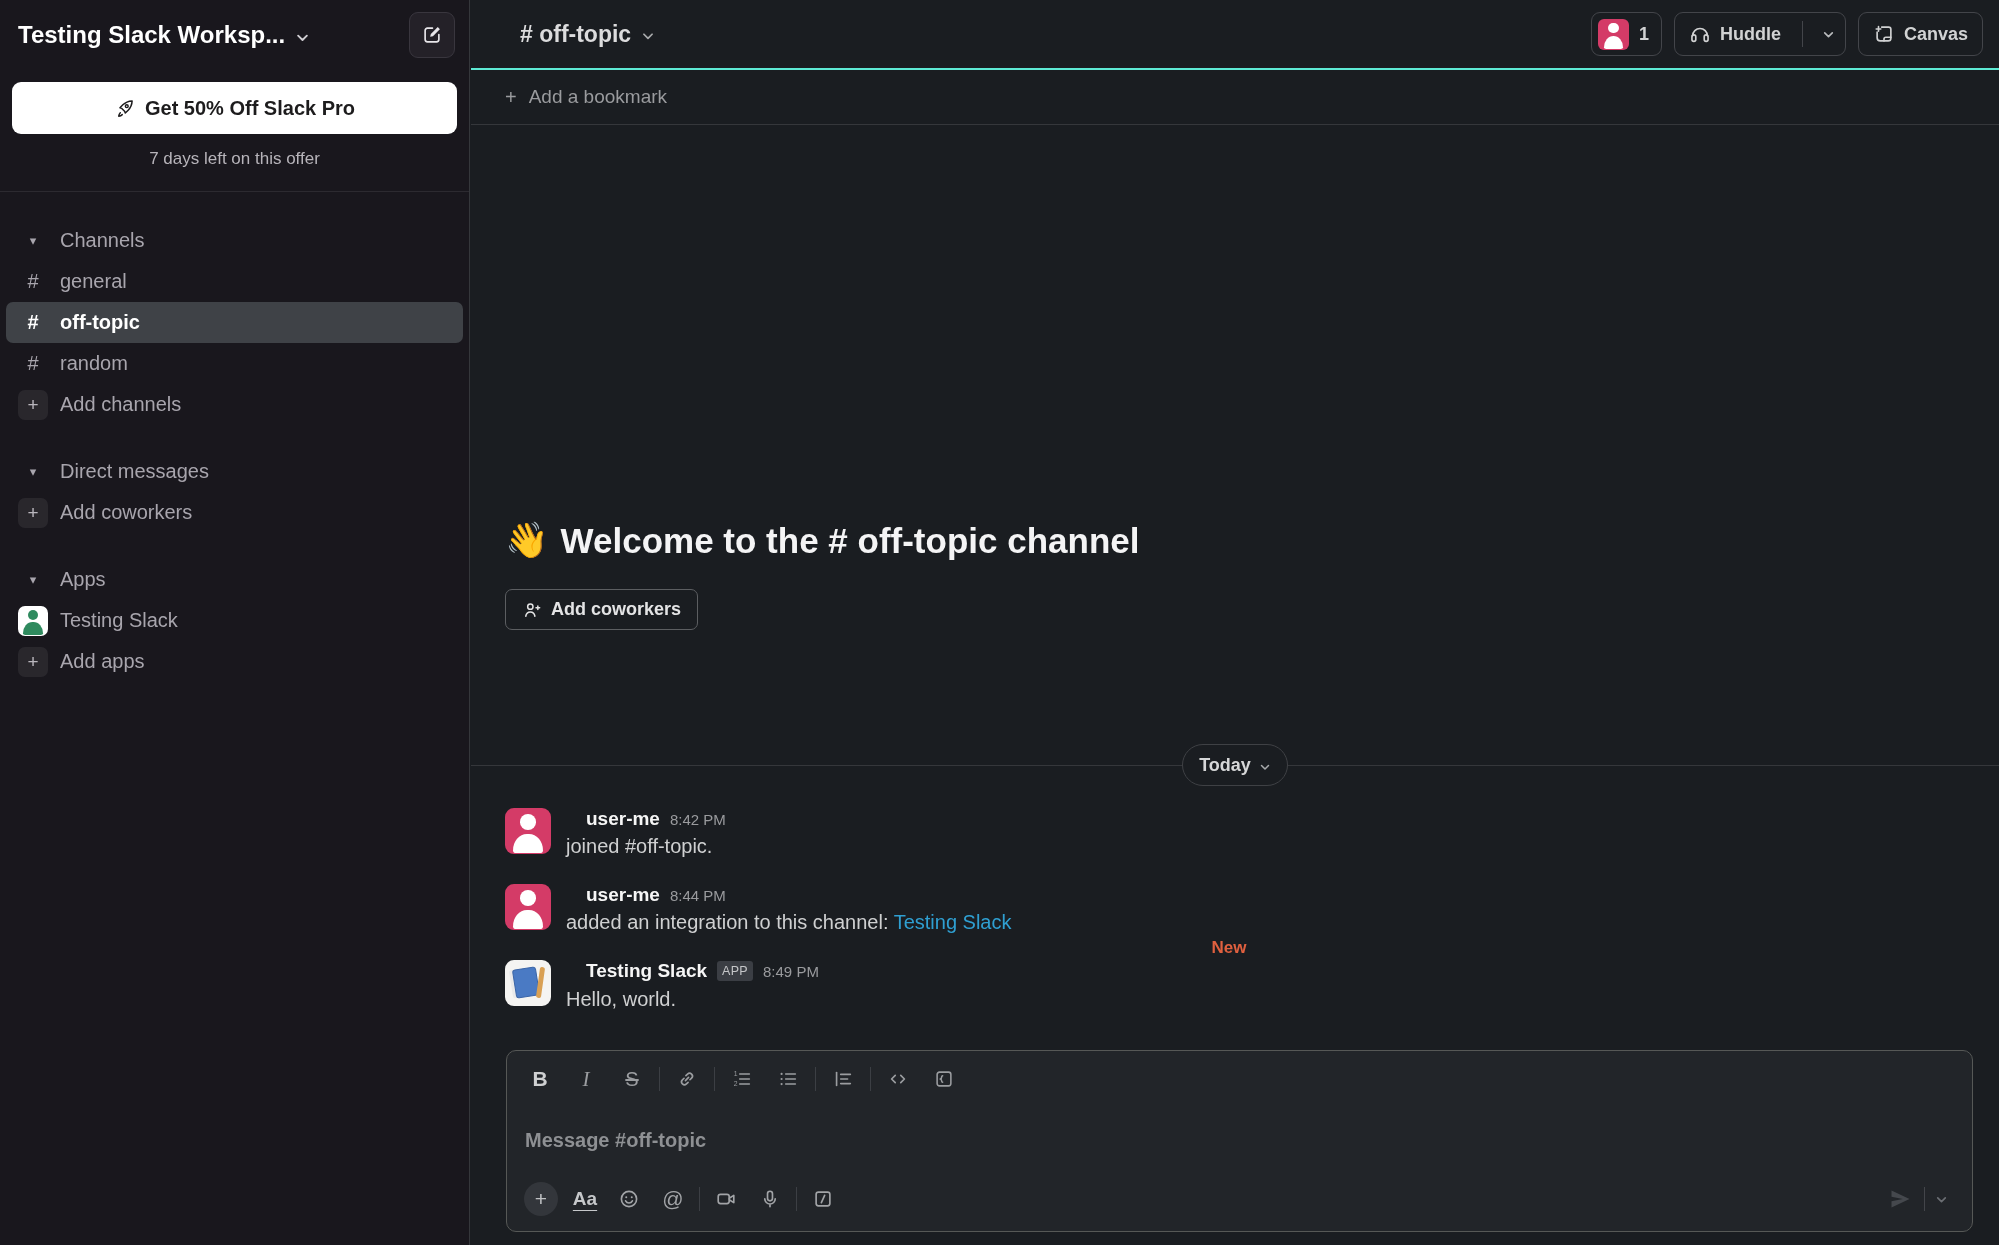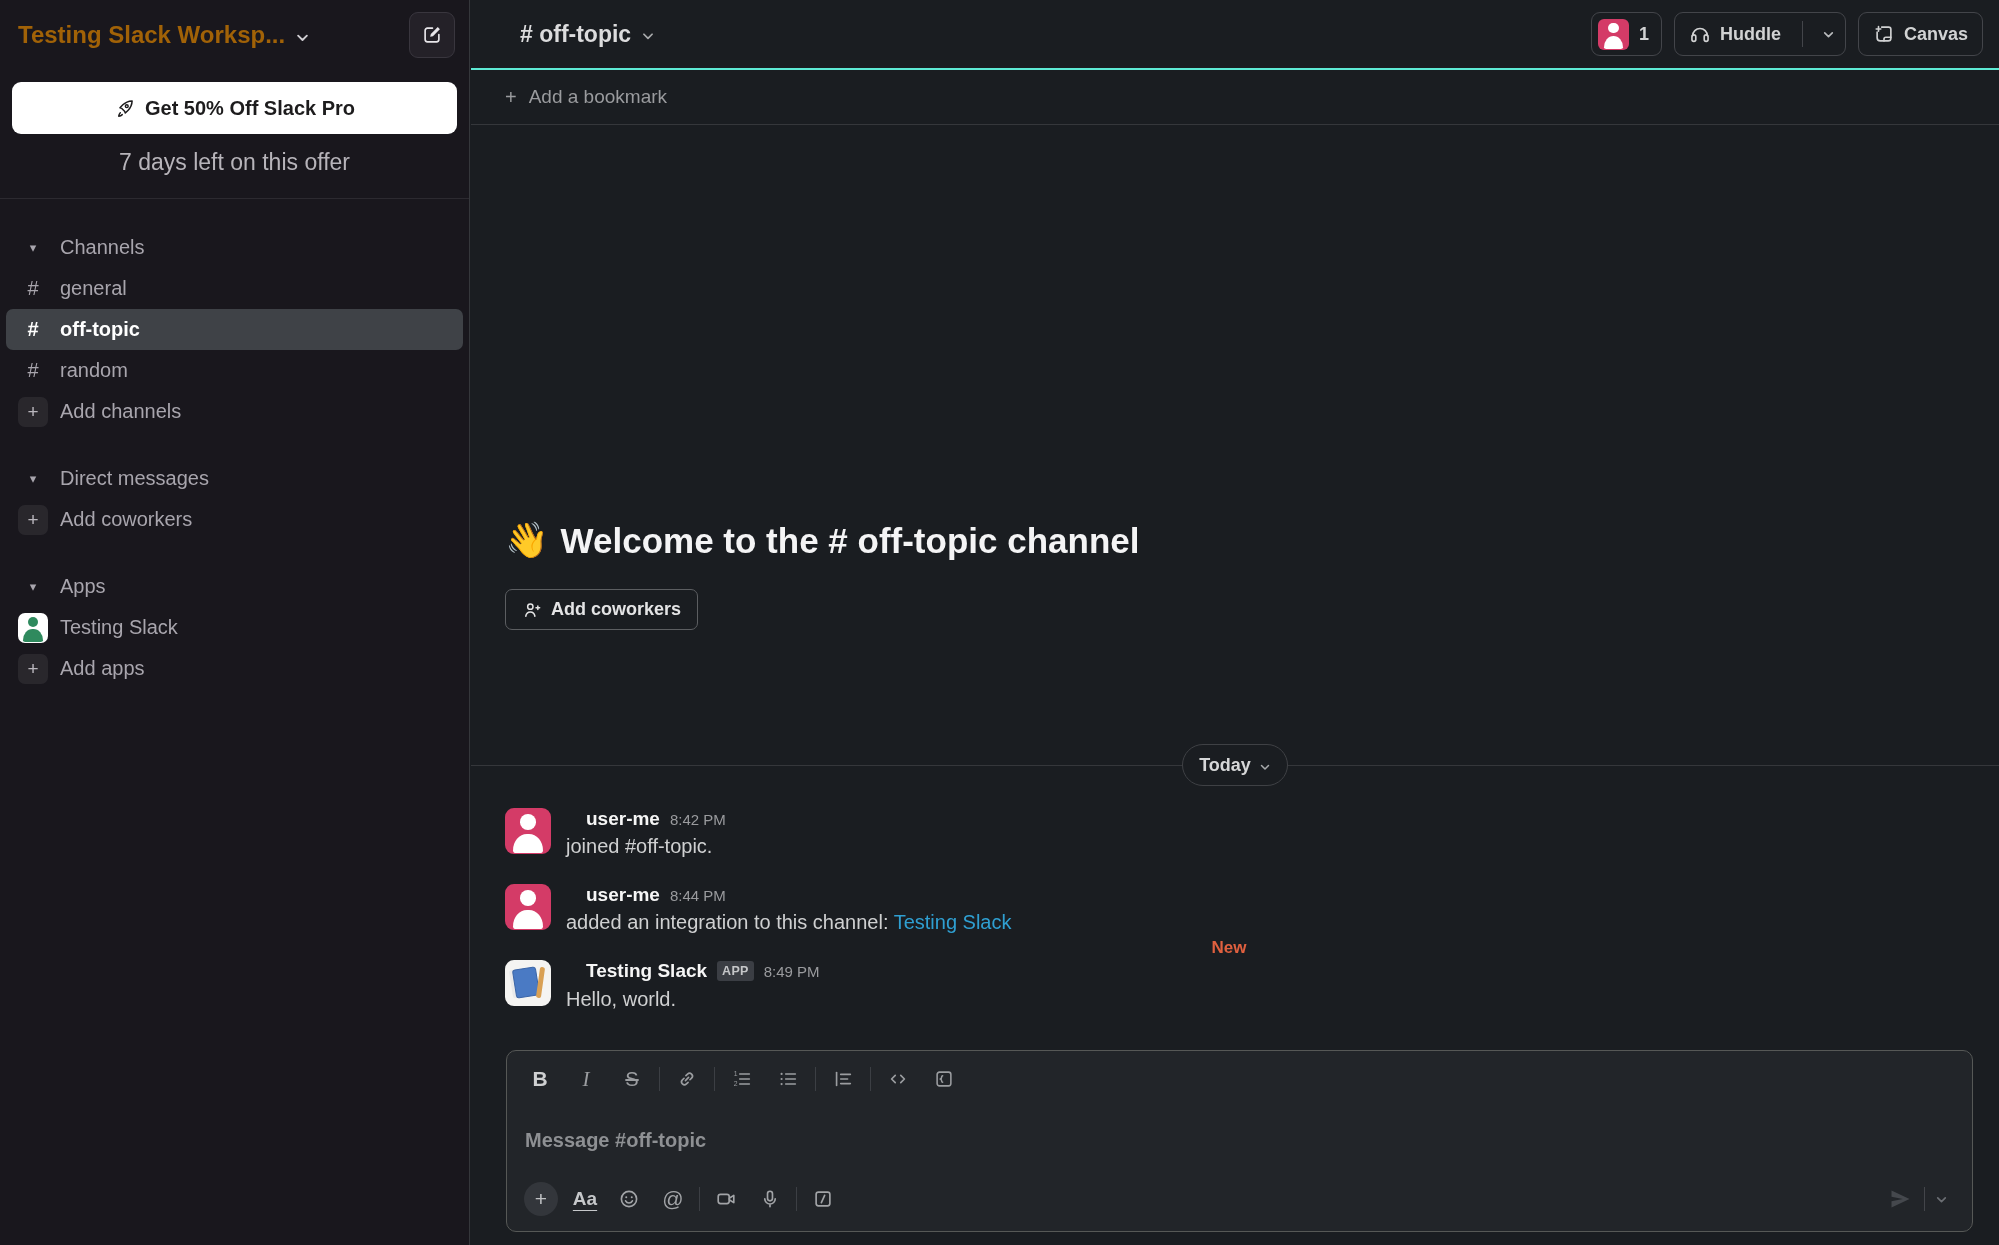--- a/index.html
+++ b/index.html
@@ -10,33 +10,33 @@
   }
   svg { display:block; }
   .ic { width:22px; height:22px; }
 
   
   .sidebar {
     position:absolute; left:0; top:0; width:470px; height:100%;
     background:#19171d; border-right:1px solid #35373b;
   }
   .ws-header { display:flex; align-items:center; justify-content:space-between; padding:12px 14px 10px 18px; }
-  .ws-title { display:flex; align-items:center; gap:10px; color:#a16207; font-size:24px; font-weight:bold; cursor:pointer; }
+  .ws-title { display:flex; align-items:center; gap:10px; color:#ffffff; font-size:24px; font-weight:bold; cursor:pointer; }
   .ws-chev { color:#cfcdd2; margin-top:4px; }
   .compose-btn {
     width:46px; height:46px; border-radius:9px; background:#242128; border:1px solid #39363e;
     display:flex; align-items:center; justify-content:center; color:#e8e6ea; cursor:pointer;
   }
   .pro-card { padding:14px 12px 0 12px; }
   .pro-btn {
     height:52px; width:100%; background:#ffffff; border:none; border-radius:9px;
     display:flex; align-items:center; justify-content:center; gap:10px;
     font-family:inherit; font-size:20px; font-weight:bold; color:#1d1c1d; cursor:pointer;
   }
-  .pro-note { text-align:center; font-size:23px; color:#b7b4ba; padding:15px 0 22px 0; }
+  .pro-note { text-align:center; font-size:17px; color:#b7b4ba; padding:15px 0 22px 0; }
   .side-sep { border-top:1px solid #2c2a30; }
 
   .side-nav { padding:28px 6px 0 6px; }
   .side-row {
     display:flex; align-items:center; gap:12px; height:41px; padding:0 12px;
     color:#a8a5ad; font-size:20px; border-radius:7px; cursor:pointer;
   }
   .side-row .lead { width:30px; display:flex; align-items:center; justify-content:center; flex:none; }
   .side-row.active { background:#3f4247; color:#ffffff; font-weight:bold; }
   .tri { font-size:13px; }
@@ -107,21 +107,21 @@
   .message { position:absolute; left:34px; right:40px; display:flex; gap:15px; }
   .msg-avatar { width:46px; height:46px; border-radius:9px; flex:none; position:relative; overflow:hidden; }
   .msg-avatar.pink { background:#d43b67; }
   .msg-avatar.app { background:#f5f4f2; }
   .msg-head { display:flex; align-items:baseline; gap:10px;margin-left:20px; }
   .msg-author { font-size:19px; font-weight:bold; color:#f6f6f6; cursor:pointer; }
   .msg-time { font-size:15px; color:#9a9b9e; }
   .msg-body { margin-top:5px; font-size:20px; color:#cfd0d1; }
   .msg-body .msg-link { color:#2f9fd1; cursor:pointer; }
   .app-badge {
-    font-size:12.5px; font-weight:bold; letter-spacing:.3px; color:#c5c6c8;
+    font-size:12.5px; font-weight:normal; letter-spacing:.3px; color:#c5c6c8;
     background:#3b3e44; border-radius:3px; padding:3px 5px; position:relative; top:-2px;
   }
   
   .book { position:absolute; left:9px; top:8px; width:24px; height:29px; background:#4a7ac4; border:1px solid #3c66a8; border-radius:3px; transform:rotate(-9deg); }
   .book-spine { position:absolute; left:6px; top:10px; width:5px; height:28px; background:#e9e9ea; border-radius:2px; transform:rotate(-9deg); }
   .pencil { position:absolute; right:8px; top:7px; width:5px; height:31px; background:#d9a054; border-radius:2px; transform:rotate(8deg); }
 
   .new-row { position:absolute; left:0; right:0; top:938px; height:20px; display:flex; align-items:center;flex-direction:column; }
   .new-line { flex:1; height:1px; background:#c4543a; }
   .new-label { color:#e0603f; font-size:17px; font-weight:bold; padding:0 24px 0 12px; }

